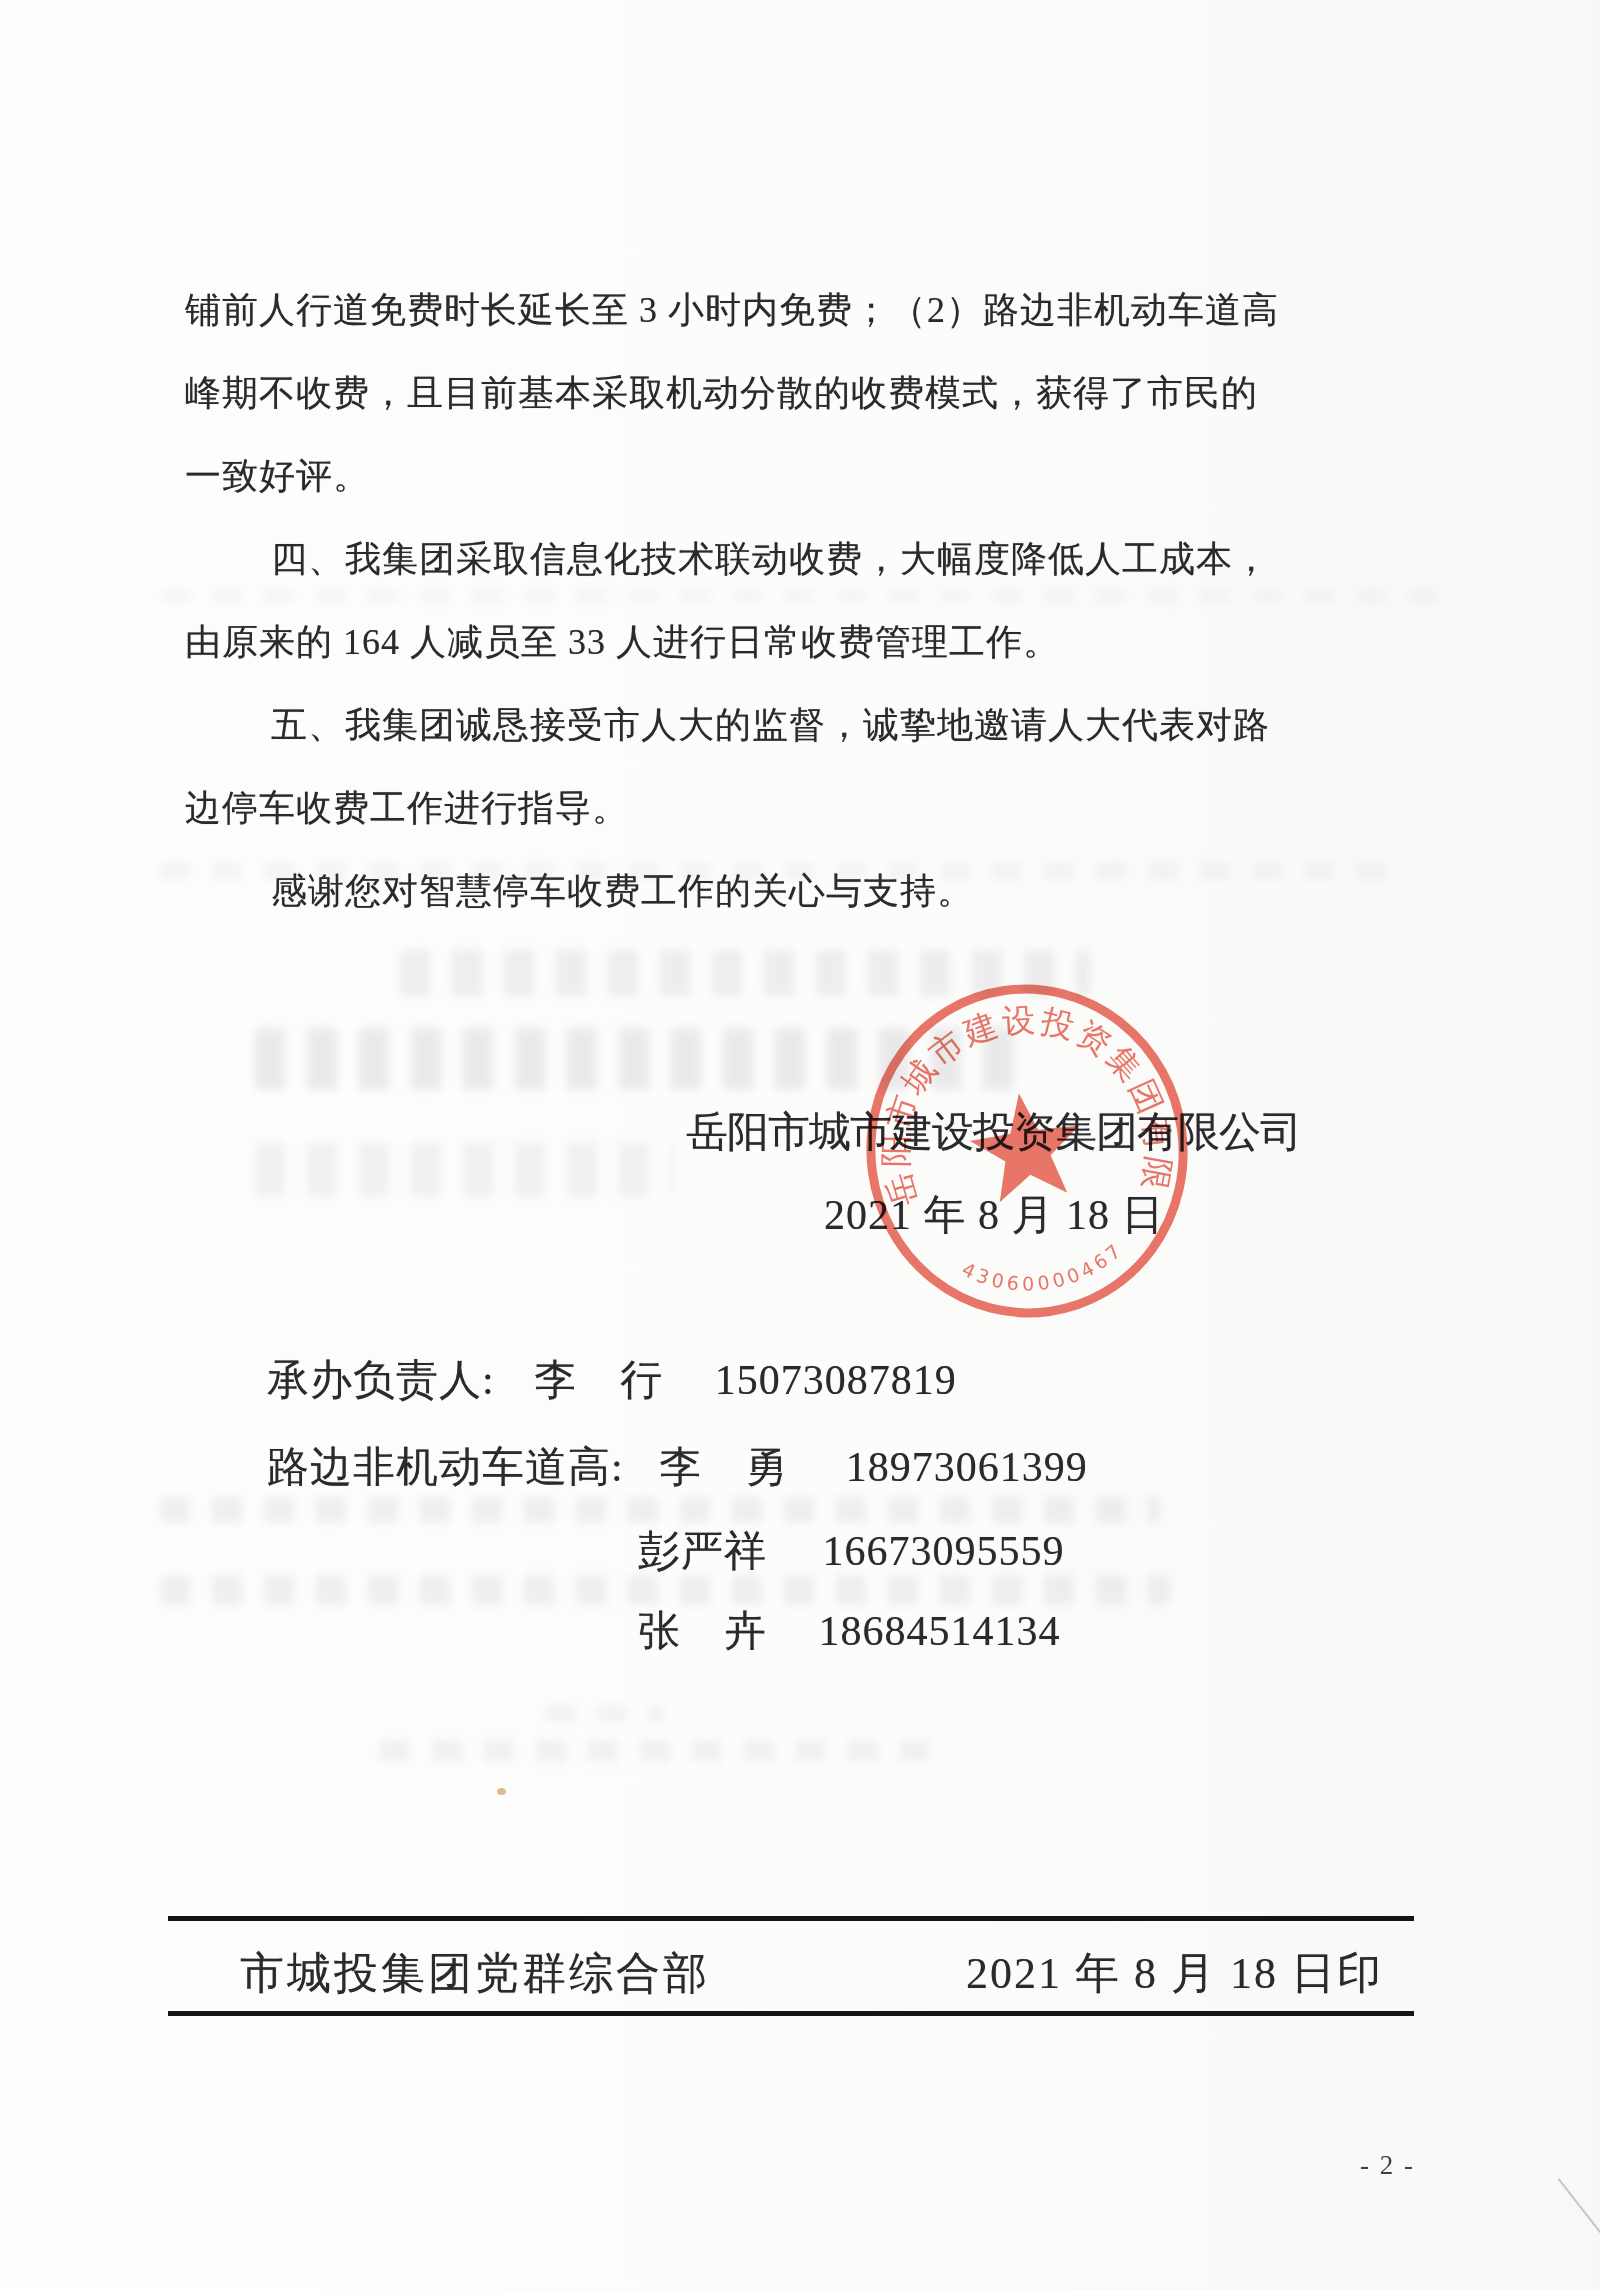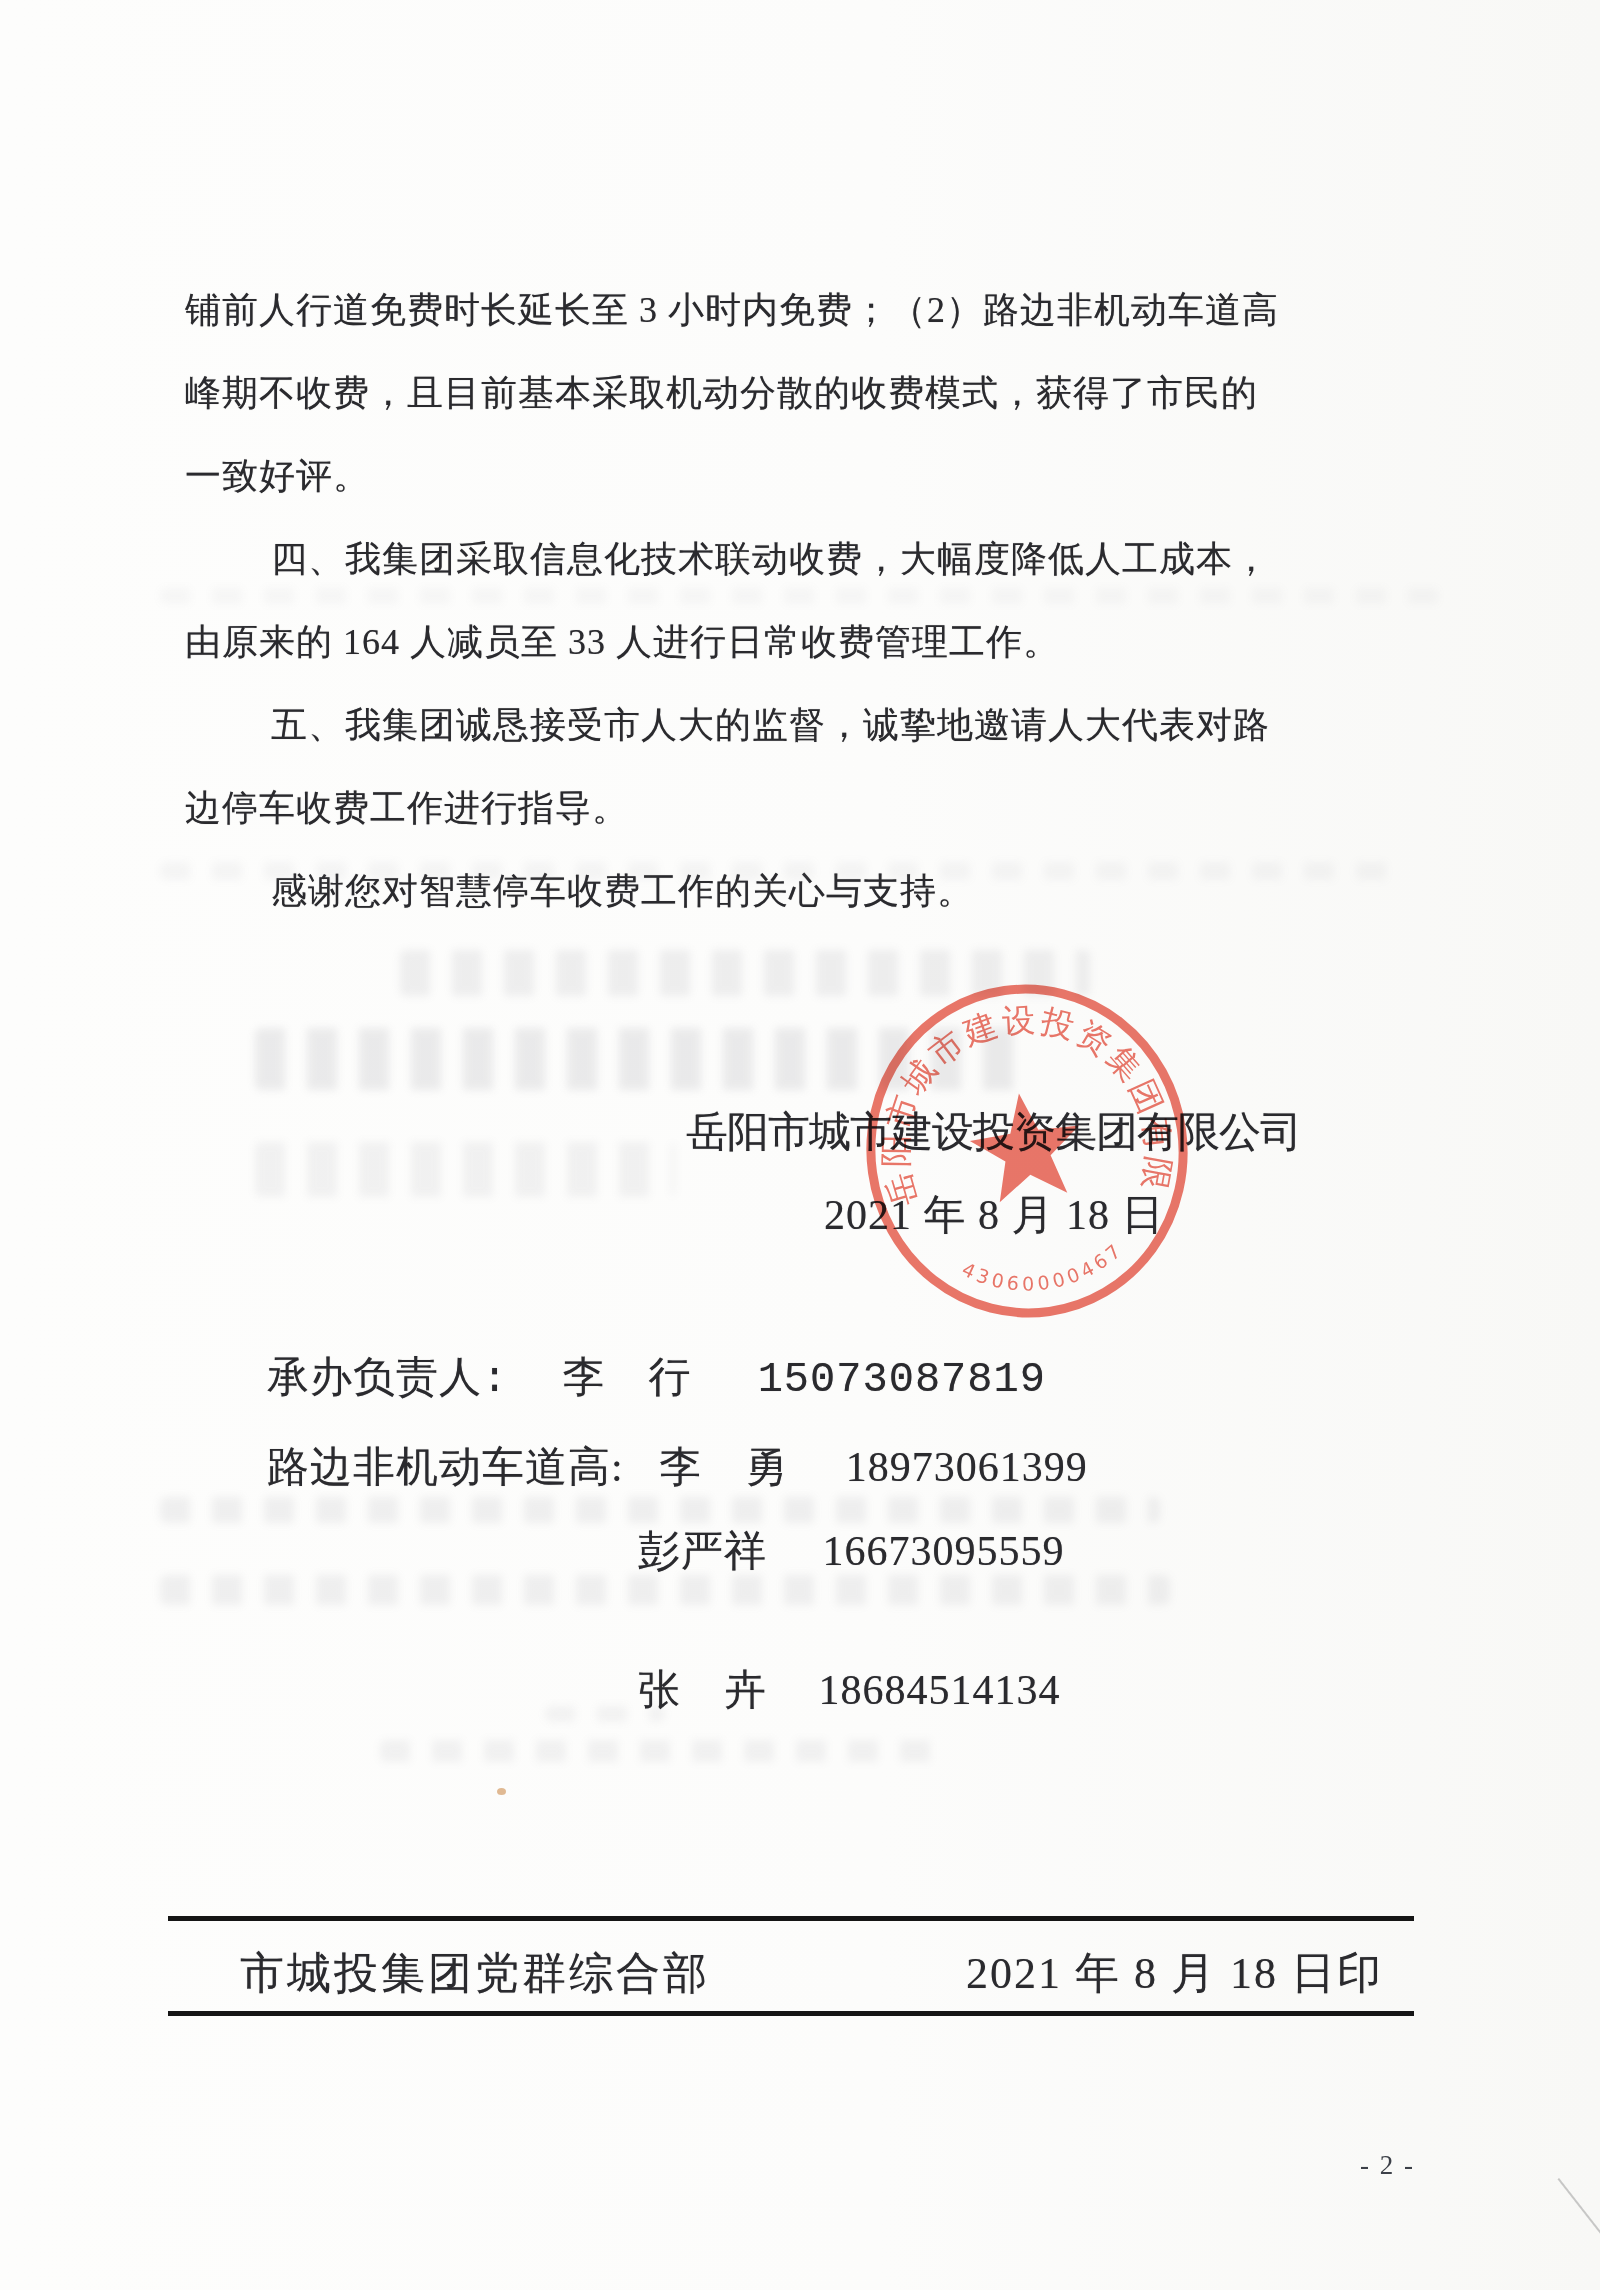--- a/index.html
+++ b/index.html
@@ -113,35 +113,35 @@
         <textPath href="#sealArc" startOffset="6">岳阳市城市建设投资集团有限公司</textPath>
       </text>
       <polygon fill="#e9685a" points="170,112 184.1,150.6 225.2,152.1 192.8,177.4 204.1,216.9 170,194 135.9,216.9 147.2,177.4 114.8,152.1 155.9,150.6"></polygon>
       <path id="serialArc" d="M 84 280 A 140 140 0 0 0 256 280" fill="none"></path>
       <text font-size="19" fill="#e9685a" letter-spacing="4" font-family="DejaVu Sans, sans-serif">
         <textPath href="#serialArc" startOffset="4">4306000046788</textPath>
       </text>
     </g>
   </svg>
 
-  <div class="txt contact" style="left:267px; top:1359px;font-family:Liberation Mono, monospace;">
+  <div class="txt contact" style="left:267px; top:1359px;">
     <span class="label">承办负责人:</span>
     <span class="name" style="margin-left:28px;">李　行</span>
     <span class="phone" style="margin-left:40px;">15073087819</span>
   </div>
   <div class="txt contact" style="left:267px; top:1446px;">
     <span class="label">路边非机动车道高:</span>
     <span class="name" style="margin-left:24px;">李　勇</span>
     <span class="phone" style="margin-left:46px;">18973061399</span>
   </div>
   <div class="txt contact" style="left:638px; top:1530px;">
     <span class="name">彭严祥</span>
     <span class="phone" style="margin-left:44px;">16673095559</span>
   </div>
-  <div class="txt contact" style="left:638px; top:1669px;">
+  <div class="txt contact" style="left:638px; top:1610px;">
     <span class="name">张　卉</span>
     <span class="phone" style="margin-left:40px;">18684514134</span>
   </div>
 
   <div class="speck"></div>
   <div class="scratch"></div>
 
   <div class="rule" style="top:1916px;"></div>
   <div class="txt footer-txt" style="left:240px; top:1952px;">市城投集团党群综合部</div>
   <div class="txt footer-txt" style="left:966px; top:1952px; letter-spacing:2px;">2021 年 8 月 18 日印</div>

